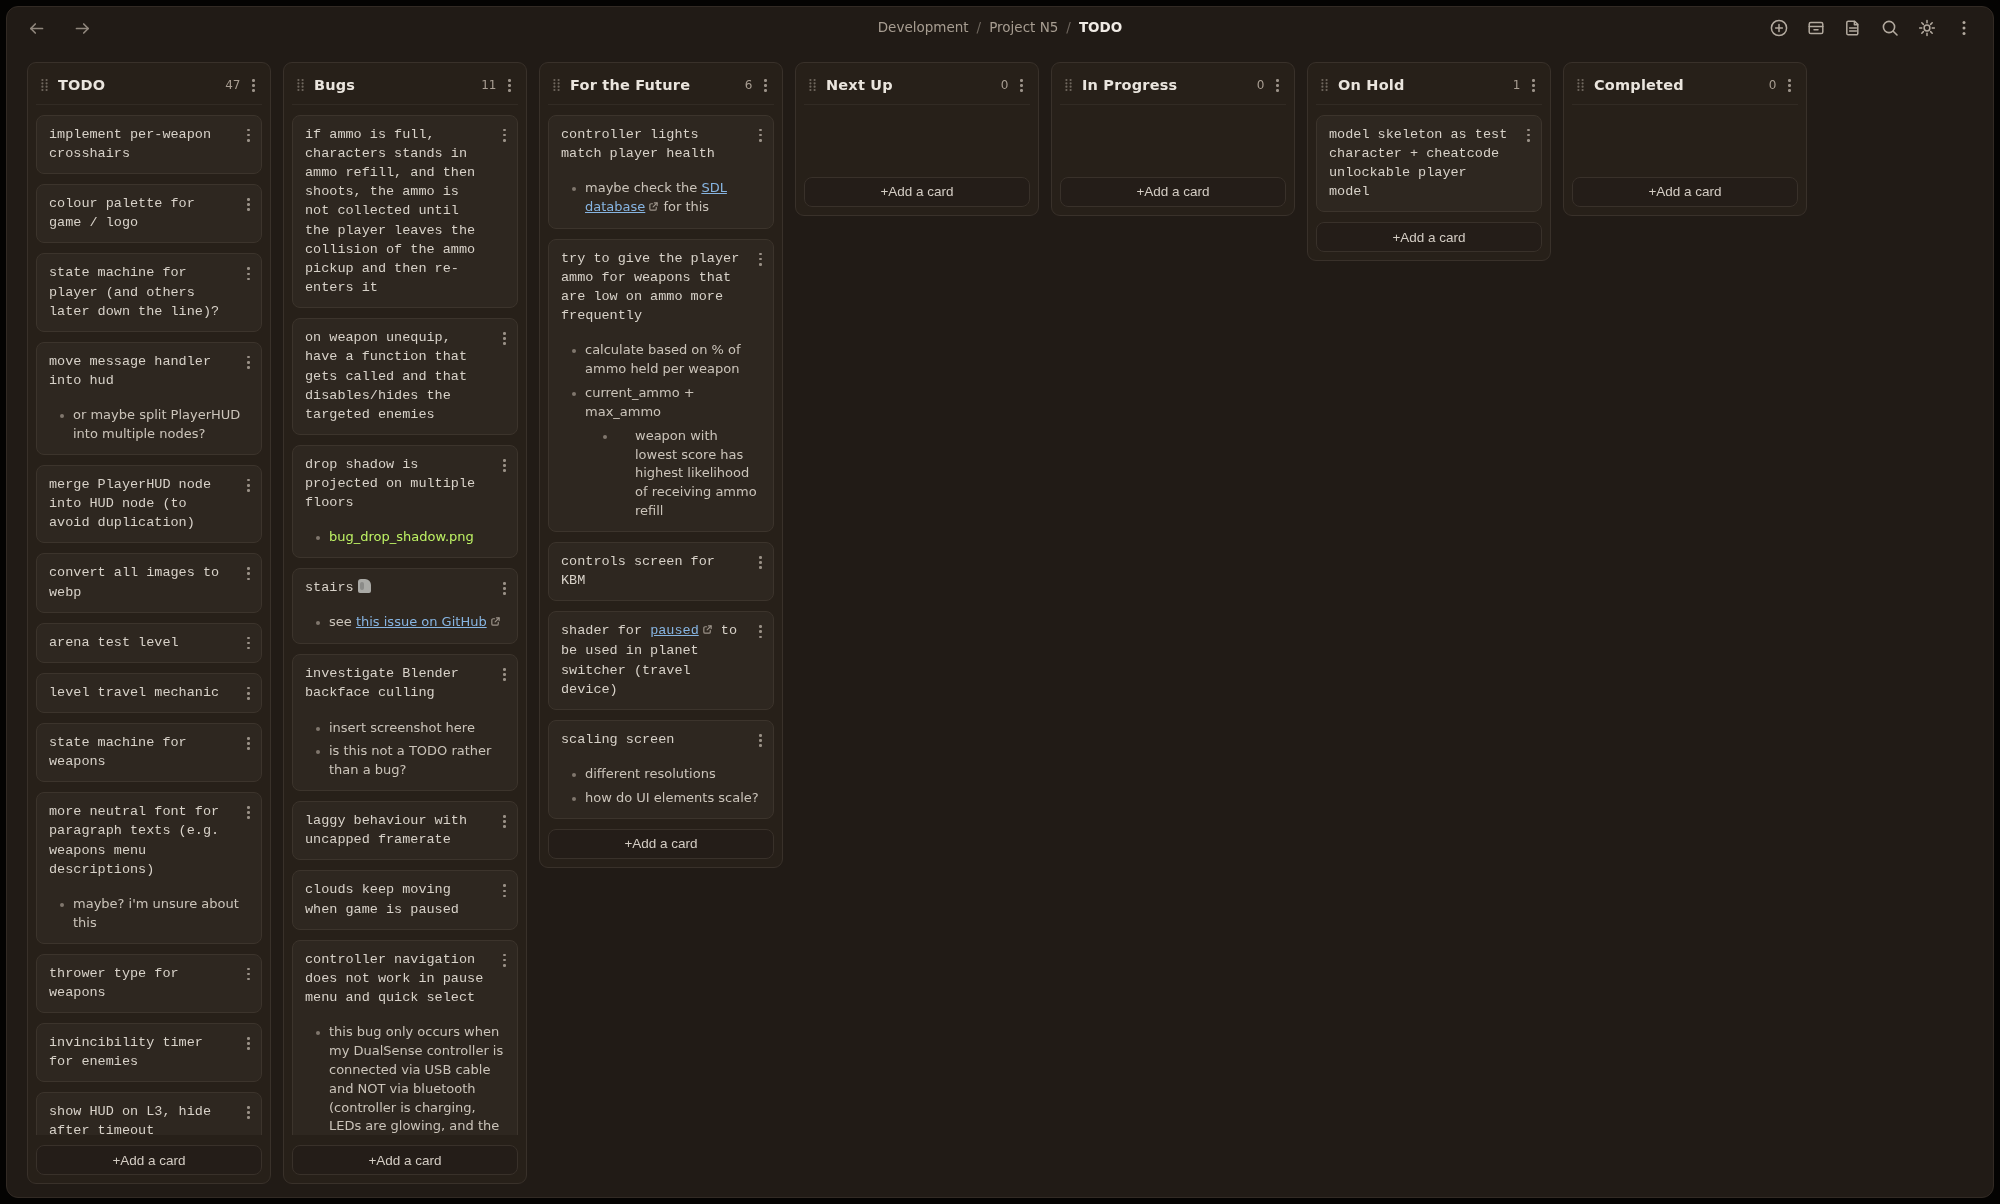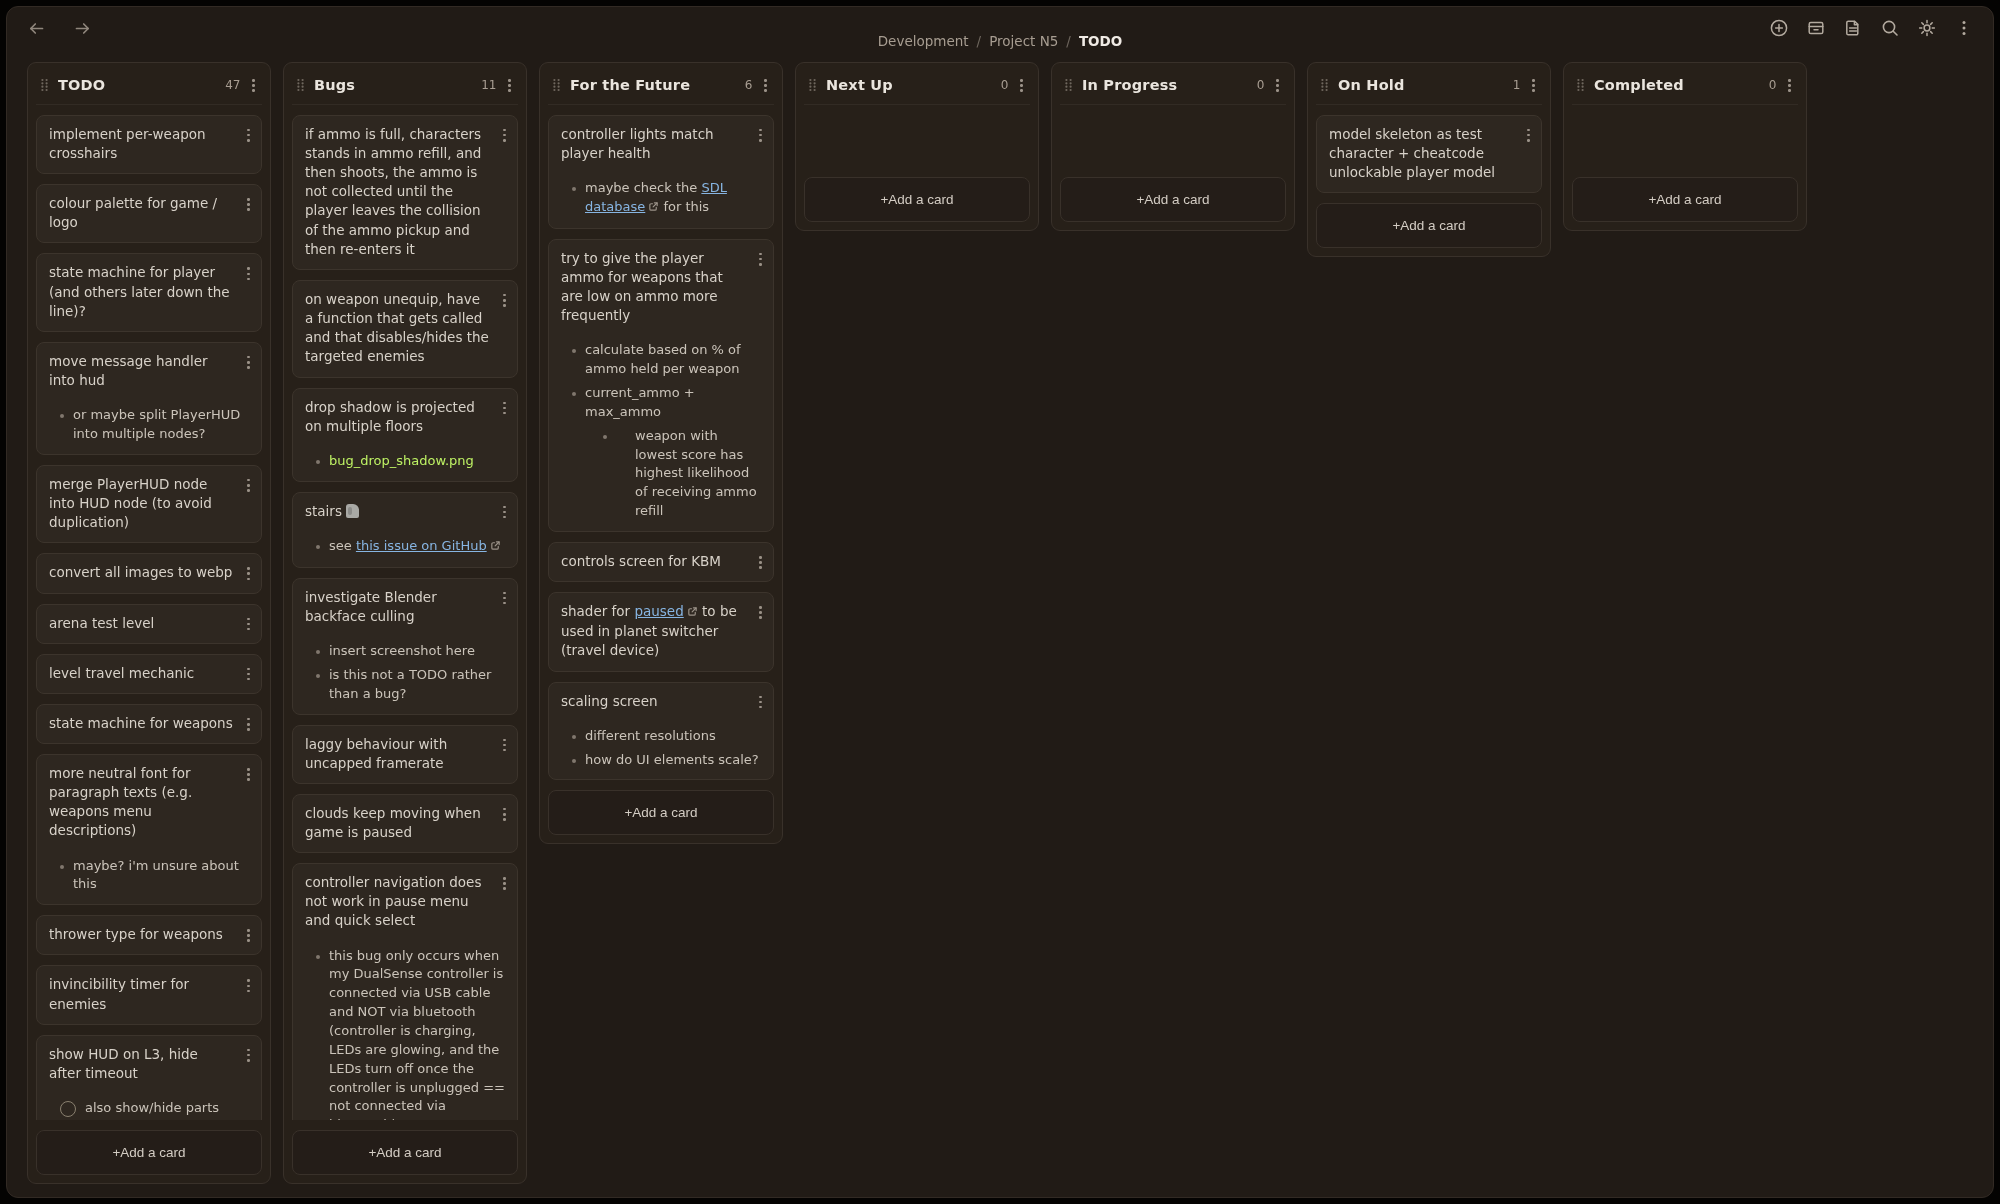--- a/index.html
+++ b/index.html
@@ -8,22 +8,22 @@
     font-family:"DejaVu Sans","Liberation Sans",sans-serif;
     -webkit-font-smoothing:antialiased;position:relative;overflow:hidden;
   }
   .window{position:absolute;inset:6px;background:#211b16;border:1px solid #322a24;
     border-radius:12px;overflow:hidden;box-sizing:border-box;}
   
   .topbar{height:42px;display:flex;align-items:center;padding:0 18px;position:relative;}
   .nav-arrows{display:flex;gap:24px;align-items:center;color:#8f867c;}
   .tb-icon{display:inline-flex;align-items:center;justify-content:center;width:22px;height:22px;cursor:pointer;}
   .tb-icon svg{display:block;}
-  .breadcrumb{position:absolute;left:50%;top:0;height:42px;transform:translateX(-50%);
-    display:flex;align-items:flex-end;gap:8px;font-size:13.5px;color:#a79d91;white-space:nowrap;}
+  .breadcrumb{position:absolute;left:50%;top:12px;height:42px;transform:translateX(-50%);
+    display:flex;align-items:flex-start;gap:8px;font-size:13.5px;color:#a79d91;white-space:nowrap;}
   .crumb{cursor:pointer;}
   .crumb-sep{color:#6f675e;}
   .crumb-current{color:#f0ebe5;font-weight:700;}
   .topbar-right{margin-left:auto;display:flex;gap:15px;align-items:center;color:#b3aa9f;}
   
   .board{display:flex;align-items:flex-start;gap:12px;padding:13px 20px 0 20px;}
   .column{width:244px;flex:none;background:#272019;border:1px solid #39312a;border-radius:9px;
     padding:8px;box-sizing:border-box;display:flex;flex-direction:column;}
   .column.tall{height:1122px;}
   .col-header{display:flex;align-items:center;gap:9px;padding:5px 4px 9px 4px;
@@ -32,36 +32,36 @@
   .drag-handle{display:inline-flex;color:#6f675e;cursor:grab;}
   .col-title{letter-spacing:.2px;}
   .col-count{margin-left:auto;color:#a89d92;font-weight:400;font-size:12px;}
   .kebab{display:inline-flex;flex-direction:column;gap:2.5px;padding:3px;cursor:pointer;}
   .kebab i{width:2.6px;height:2.6px;border-radius:50%;background:#9a9187;display:block;}
   .cards{display:flex;flex-direction:column;gap:10px;}
   .column.tall .cards{flex:1 1 auto;min-height:0;overflow:hidden;}
   .card{position:relative;flex:none;background:#2e2720;border:1px solid #3c342c;border-radius:8px;
     padding:9px 12px 10px 12px;color:#d8d2c9;font-size:13.5px;line-height:1.42;cursor:pointer;}
   .card .kebab{position:absolute;top:10px;right:8px;}
-  .card-title{padding-right:16px;}
+  .card-title{padding-right:16px;font-family:Liberation Mono, monospace;}
   .bullets{margin-top:16px;display:flex;flex-direction:column;gap:5px;}
   .bullet{display:flex;gap:9px;align-items:flex-start;color:#cbc4ba;font-size:13px;
     line-height:1.45;padding-left:11px;}
   .bullet.indent-1{padding-left:42px;gap:28px;}
   .dot{width:4px;height:4px;border-radius:50%;background:#80776d;margin-top:8px;flex:none;}
   .circle-marker{width:14px;height:14px;border-radius:50%;border:1.5px solid #89806f;
     flex:none;margin-top:2px;cursor:pointer;background:transparent;}
   .link-blue{color:#87b5e2;text-decoration:underline;cursor:pointer;}
   .link-orange{color:#bef264;cursor:pointer;}
   .ext-icon{display:inline-block;color:#9b9288;margin-left:3px;vertical-align:-1px;}
   .moai{display:inline-block;width:13px;height:14px;background:#a9a9a5;
     border-radius:3px 6px 2px 2px;vertical-align:-2px;margin-left:4px;position:relative;}
   .moai::after{content:"";position:absolute;left:2px;top:3px;width:4px;height:8px;
     background:#8b8b88;border-radius:2px;}
-  .add-card{margin-top:10px;flex:none;height:45px;background:#241d18;border:1px solid #39312a;
+  .add-card{margin-top:10px;flex:none;height:30px;background:#241d18;border:1px solid #39312a;
     border-radius:8px;display:flex;align-items:center;justify-content:center;
     color:#d4cdc4;font-size:13.5px;cursor:pointer;}
   .empty-drop{height:52px;flex:none;}
 </style>
 </head>
 <body>
 
 <div class="window">
   <header class="topbar">
     <div class="nav-arrows">

